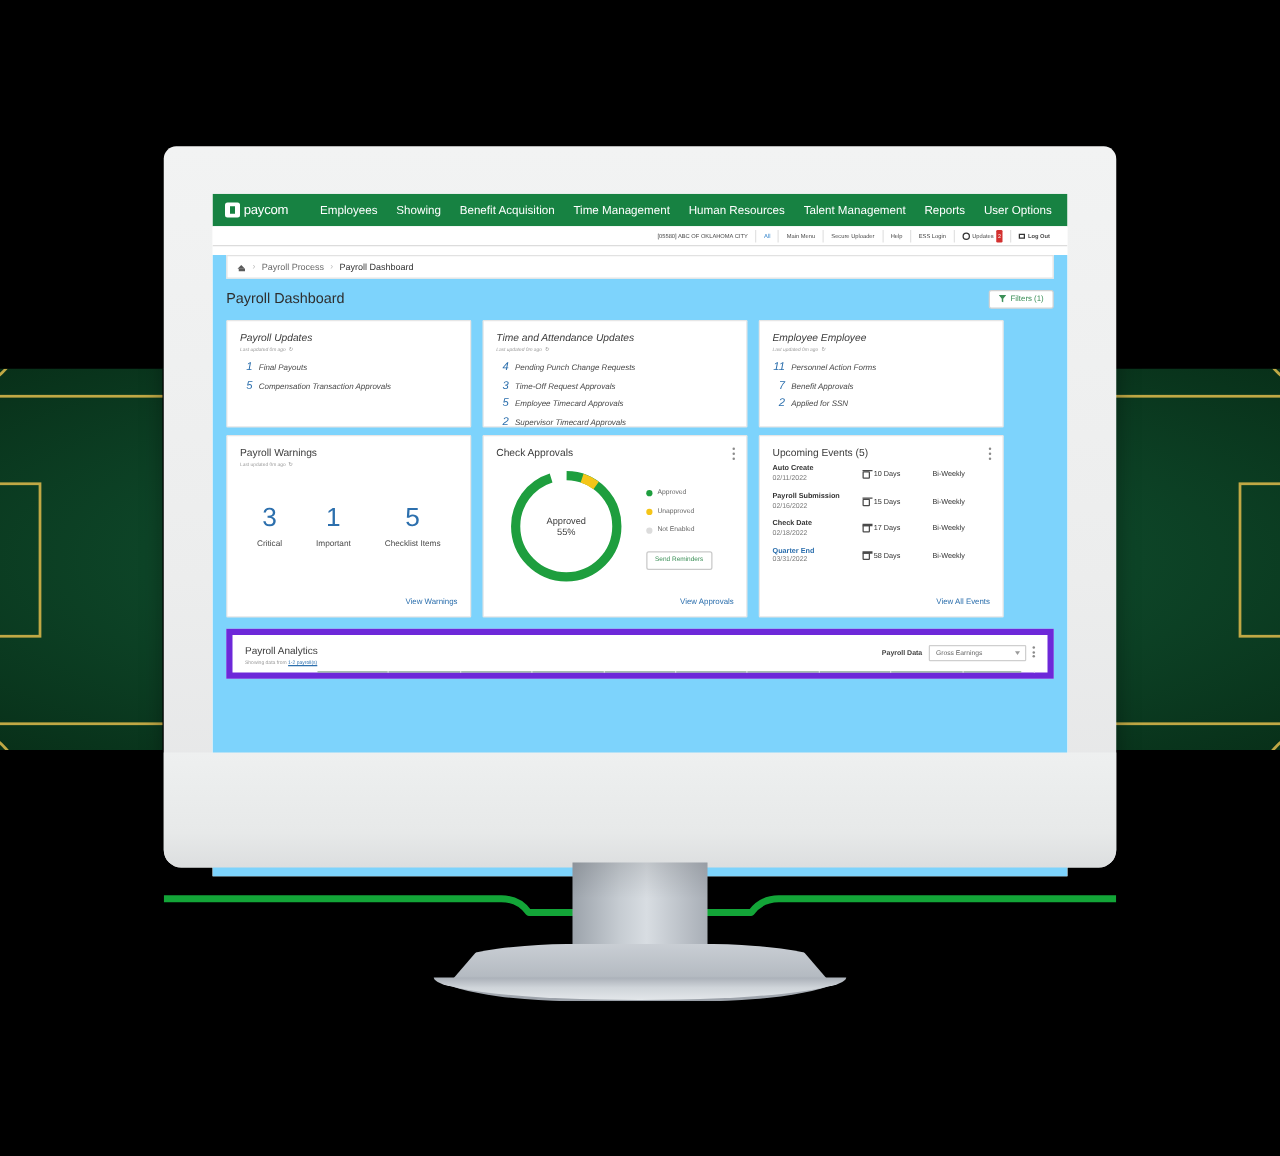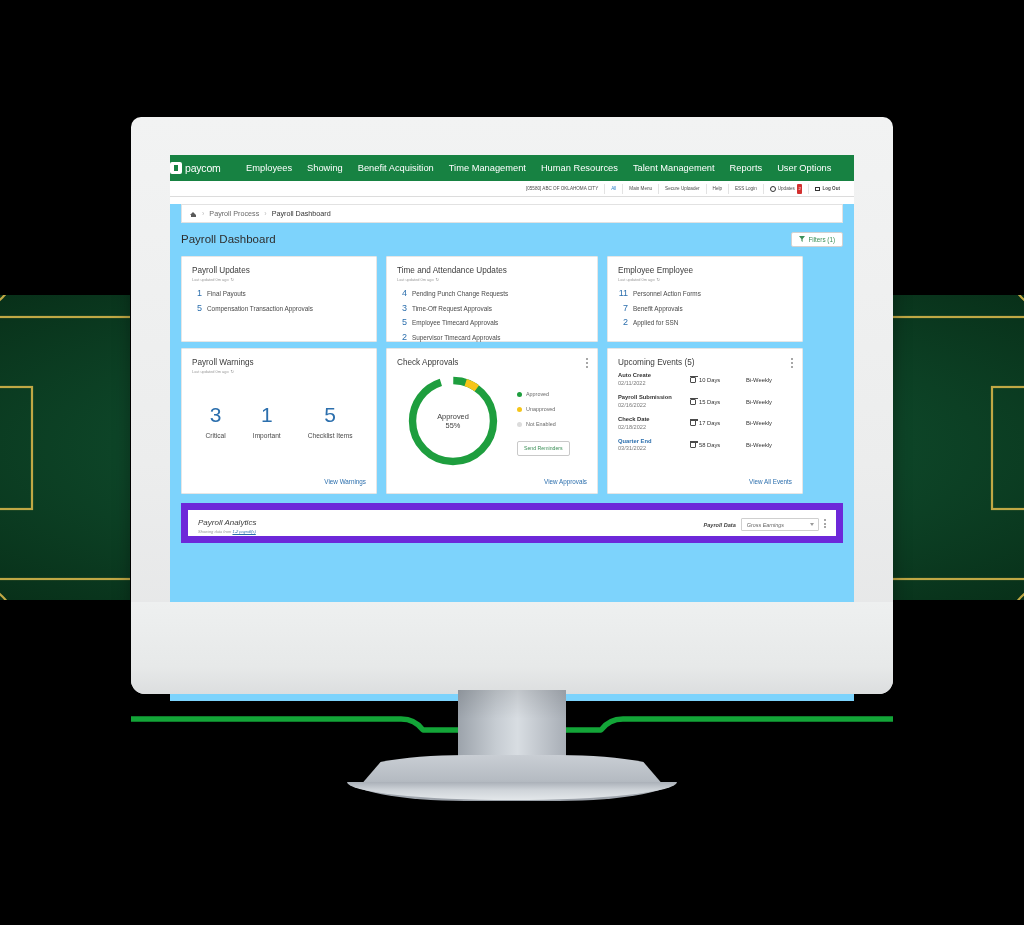--- a/index.html
+++ b/index.html
@@ -91,21 +91,21 @@
     position:absolute; left:50%; top:782px; transform:translateX(-50%);
     width:330px; height:18px;
     background: linear-gradient(180deg, #aab0b8 0%, #cfd4d9 45%, #e3e7ea 100%);
     border-radius: 0 0 50% 50% / 0 0 100% 100%;
   }
 
   
   .topnav {
     height: 26px; background: #178242;
     display: flex; align-items: center;
-    gap: 0;
+    padding-left: 10px; gap: 0;
   }
   .paycom-logo { display:flex; align-items:center; gap:3px; margin-right:18px; }
   .pl-mark {
     width:12px; height:12px; background:#fff; border-radius:2px;
     position:relative;
   }
   .pl-mark::after{
     content:""; position:absolute; left:3.5px; top:3px;
     width:4px; height:6px; background:#178242;
   }
@@ -171,21 +171,21 @@
     background:#fff; border:1px solid #e6e6e6; border-radius:1px;
     padding:9px 10px; position:relative;
   }
   .c1 { width:196px; }
   .c2 { width:212px; }
   .c3 { width:196px; }
   .card-h { font-size:8.2px; color:#3c3c3c; margin-bottom:2px; }
   .card-sub { font-size:3.9px; color:#9b9b9b; display:flex; align-items:center; gap:2px; }
   .refresh-ic { font-size:4.4px; color:#9b9b9b; }
 
-  .row-top { height:86px; }
+  .row-top { height:86px;font-style:italic; }
   .ulist { margin-top:6px; }
   .uitem { display:flex; align-items:baseline; gap:5px; margin-bottom:4.5px; }
   .unum { font-size:9px; color:#2c6fad; min-width:10px; text-align:right; }
   .ulabel { font-size:6.4px; color:#4a4a4a; }
 
   
   .row-mid { height:146px; }
   .warnstats { display:flex; justify-content:space-around; margin-top:30px; }
   .wstat { text-align:center; }
   .wnum { font-size:21px; color:#2c6fad; font-weight:300; line-height:1; }
@@ -233,22 +233,22 @@
   }
   .cal-ic::before{
     content:""; position:absolute; left:-1px; top:-2px; width:8px; height:1.6px;
     background:#4a4a4a;
   }
   .evdays { font-size:5.8px; color:#333; }
   .evfreq { font-size:5.8px; color:#333; }
 
   
   .analytics {
-    margin:9px 11px 0 11px; background:#fff; border:7px solid #6d28d9;
-    padding:8px 10px 0 10px; height:40px; position:relative; overflow:hidden;font-style:italic;
+    margin:9px 11px 0 11px; background:#fff; border:5px solid #6d28d9;
+    padding:8px 10px 0 10px; height:40px; position:relative; overflow:hidden;
   }
   .an-head { display:flex; align-items:flex-start; justify-content:space-between; }
   .an-title { font-size:8px; color:#3c3c3c; }
   .an-sub { font-size:4px; color:#9b9b9b; margin-top:1.5px; }
   .an-sub a { color:#2c6fad; text-decoration:underline; }
   .an-right { display:flex; align-items:center; gap:5px; }
   .an-lbl { font-size:5.6px; color:#444; font-weight:bold; }
   .an-sel {
     border:1px solid #cfcfcf; background:#fff; font-size:5.4px; color:#666;
     padding:2.5px 14px 2.5px 5px; border-radius:1px; position:relative; width:78px;

